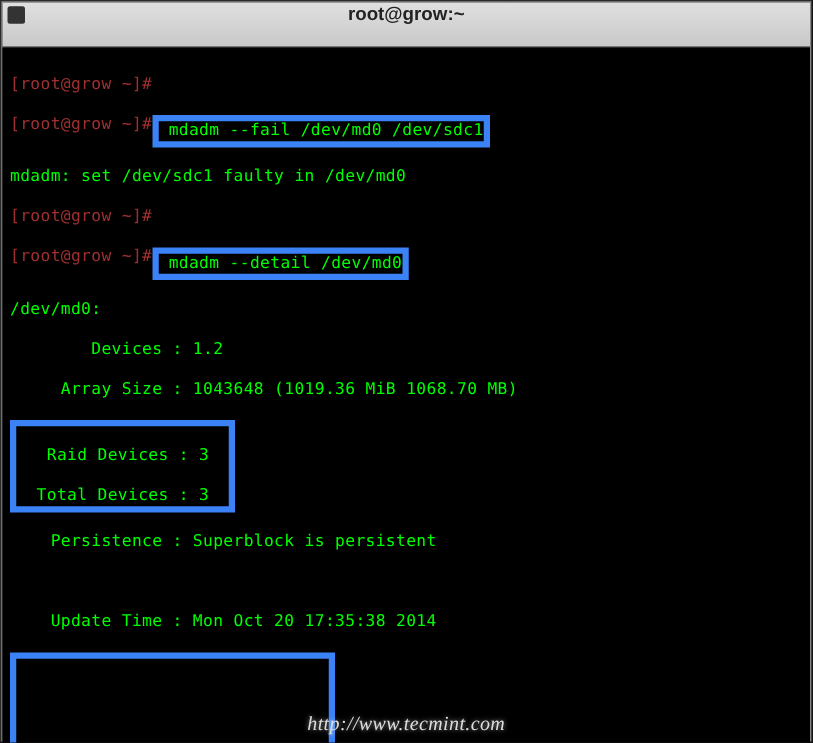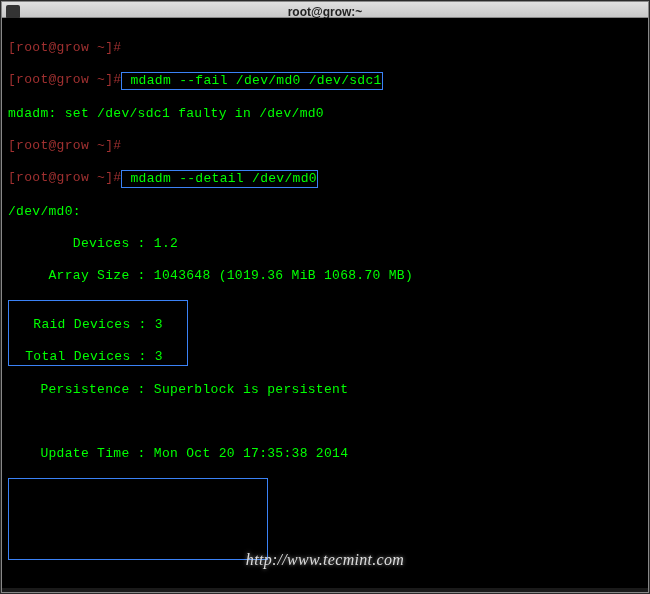--- a/index.html
+++ b/index.html
@@ -18,24 +18,24 @@
     height: 592px;
     margin: 1px;
   }
   .titlebar {
     background: linear-gradient(#e0e0e0, #c8c8c8);
     color: #222;
     text-align: center;
     padding: 2px 0;
     font-family: sans-serif;
     font-weight: bold;
-    font-size: 12px;
+    font-size: 15px;
     border-bottom: 1px solid #888;
     position: relative;
-    height: 16px;
+    height: 36px;
     line-height: 16px;
   }
   .titlebar .icon {
     position: absolute;
     left: 4px;
     top: 3px;
     width: 14px;
     height: 14px;
     background: #333;
     border-radius: 2px;
@@ -43,23 +43,23 @@
   .term {
     background: #000;
     color: #00ff00;
     padding: 6px 4px 4px 6px;
     white-space: pre;
     line-height: 16px;
     letter-spacing: 0.3px;
     height: 570px;
     position: relative;
   }
-  .line { display: block; font-family: Liberation Mono, monospace; }
+  .line { display: block; }
   .darkred { color: #a03030; }
-  .box-red { border: 1px solid #3b82f6; display: inline-block; vertical-align: top; }
+  .box-red { border: 5px solid #3b82f6; display: inline-block; vertical-align: top; }
   .watermark {
     position: absolute;
     bottom: 20px;
     left: 50%;
     transform: translateX(-50%);
     color: #ddd;
     font-family: serif;
     font-style: italic;
     font-size: 16px;
     text-shadow: 0 0 4px rgba(255,255,255,0.6);

